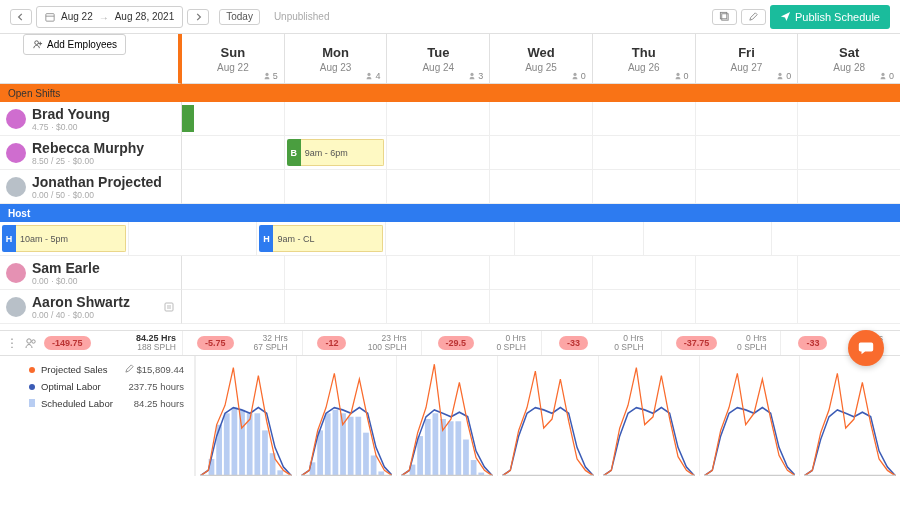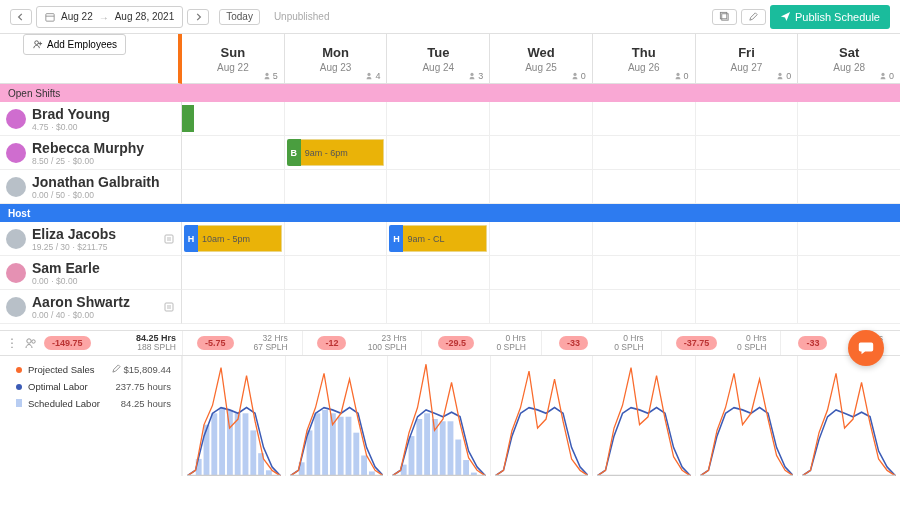--- a/index.html
+++ b/index.html
@@ -23,57 +23,57 @@
 .day-head:last-child { border-right: none; }
 .day-name { font-weight: 700; font-size: 13px; color: #333; }
 .day-date { font-size: 10px; color: #888; margin-top: 2px; }
 .day-count { position: absolute; right: 6px; bottom: 2px; font-size: 9px; color: #888; display: flex; align-items: center; }
 .day-count svg { margin-right: 2px; }
 
 .add-emp { border: 1px solid #d0d0d0; border-radius: 3px; background: #fff; padding: 4px 8px; font-size: 10px; display: inline-flex; align-items: center; cursor: pointer; }
 
 
 .section-bar { height: 18px; color: #fff; font-size: 10px; display: flex; align-items: center; padding-left: 8px; }
-.section-openshifts { background: #f9a8d4; color: #333; font-weight: 500; }
+.section-openshifts { background: #f97316; color: #333; font-weight: 500; }
 .section-host { background: #2d7bf0; font-weight: 600; text-align: right; }
 
 
 .erow { display: flex; height: 34px; }
 .erow .left { width: 182px; flex: 0 0 182px; border-right: 1px solid #e0e0e0; border-bottom: 1px solid #eee; display: flex; align-items: center; padding: 0 6px; position: relative; }
 .erow .cell { flex: 1; border-right: 1px solid #eee; border-bottom: 1px solid #eee; position: relative; }
 .erow .cell:last-child { border-right: none; }
 .avatar { width: 20px; height: 20px; border-radius: 50%; margin-right: 6px; flex: 0 0 20px; }
 .av-pink { background: #cf6dcf; }
 .av-grey { background: #b8c0c8; }
 .av-pink2 { background: #e591b3; }
 .emp-name { font-size: 14px; font-weight: 600; }
 .emp-meta { font-size: 8.5px; color: #aaa; }
 .note-icon { position: absolute; right: 6px; top: 50%; transform: translateY(-50%); color: #bbb; }
 
 
 .shift { position: absolute; left: 2px; right: 2px; top: 3px; bottom: 3px; border-radius: 2px; display: flex; align-items: center; font-size: 9px; overflow: hidden; }
 .shift .tag { width: 14px; height: 100%; display: flex; align-items: center; justify-content: center; font-weight: 700; font-size: 9px; color: #fff; }
-.shift .label { flex: 1; padding-left: 4px; background: #eab308; height: 100%; display: flex; align-items: center; color: #555; border: 1px solid #ead68a; border-left: none; }
+.shift .label { flex: 1; padding-left: 4px; background: #fef9c3; height: 100%; display: flex; align-items: center; color: #555; border: 1px solid #ead68a; border-left: none; }
 .tag-green { background: #4a9e3f; }
 .tag-blue { background: #2d7bf0; }
 .shift-stub { position: absolute; left: 0; top: 3px; bottom: 3px; width: 12px; background: #4a9e3f; }
 
 
 .stats-row { display: flex; height: 26px; border-top: 1px solid #e0e0e0; border-bottom: 1px solid #e0e0e0; margin-top: 6px; }
 .stats-left { width: 182px; flex: 0 0 182px; display: flex; align-items: center; padding: 0 6px; gap: 6px; }
 .stats-left .dots { color: #999; font-size: 12px; }
 .stat-cell { flex: 1; border-left: 1px solid #eee; display: flex; align-items: center; justify-content: space-around; padding: 0 4px; }
 .pill { border-radius: 9px; padding: 2px 8px; font-size: 9px; font-weight: 600; display: inline-block; }
 .pill-red { background: #fca5a5; color: #b33; }
 .pill-green { background: #c3efe0; color: #1a9d73; }
 .splh { font-size: 8.5px; color: #888; text-align: right; line-height: 1.1; }
 .totals .big { font-size: 9px; font-weight: 600; text-align: right; }
 
 
-.charts-row { display: flex; height: 120px; }
+.charts-row { display: flex; height: 120px; padding-left: 13px; }
 .legend { width: 182px; flex: 0 0 182px; padding: 8px 10px 4px 16px; font-size: 9.5px; border-right: 1px solid #eee; }
 .legend .lrow { display: flex; align-items: center; justify-content: space-between; margin-bottom: 6px; }
 .legend .dot { width: 6px; height: 6px; border-radius: 50%; display: inline-block; margin-right: 6px; }
 .legend .bar { width: 6px; height: 8px; display: inline-block; background: #b8cdf2; margin-right: 6px; }
 .legend .val { color: #555; }
 .chart { flex: 1; border-left: 1px solid #eee; padding: 6px 4px 0 4px; }
 .chart svg { width: 100%; height: 100%; }
 
 
 .help-bubble { position: fixed; right: 16px; bottom: 160px; width: 36px; height: 36px; border-radius: 50%; background: #f96b2d; display: flex; align-items: center; justify-content: center; box-shadow: 0 2px 6px rgba(0,0,0,.2); }
@@ -255,48 +255,36 @@
   <div class="cell"></div>
   <div class="cell"></div>
   <div class="cell"></div>
   <div class="cell"></div>
 </div>
 
 <div class="erow">
   <div class="left">
     <div class="avatar av-grey"></div>
     <div>
-        <div class="emp-name">Jonathan Galbraith</div>
+        <div class="emp-name">Jonathan Projected</div>
         <div class="emp-meta">0.00 / 50 · $0.00</div>
       </div>
   </div>
   <div class="cell"></div>
     <div class="cell"></div>
     <div class="cell"></div>
     <div class="cell"></div>
     <div class="cell"></div>
     <div class="cell"></div>
     <div class="cell"></div>
 </div>
 
 <div class="section-bar section-host">Host</div>
 
 <div class="erow">
-  <div class="left">
-    <div class="avatar av-grey"></div>
-    <div>
-        <div class="emp-name">Eliza Jacobs</div>
-        <div class="emp-meta">19.25 / 30 · $211.75</div>
-      </div>
-    <svg class="note-icon" width="12" height="12" viewBox="0 0 12 12">
-        <rect x="2" y="2" width="8" height="8" rx="1" fill="none" stroke="#bbb"></rect>
-        <line x1="4" y1="5" x2="8" y2="5" stroke="#bbb"></line>
-        <line x1="4" y1="7" x2="8" y2="7" stroke="#bbb"></line>
-      </svg>
-  </div>
   <div class="cell">
     <div class="shift">
         <div class="tag tag-blue">H</div>
         <div class="label">10am - 5pm</div>
       </div>
   </div>
   <div class="cell"></div>
   <div class="cell">
     <div class="shift">
         <div class="tag tag-blue">H</div>

